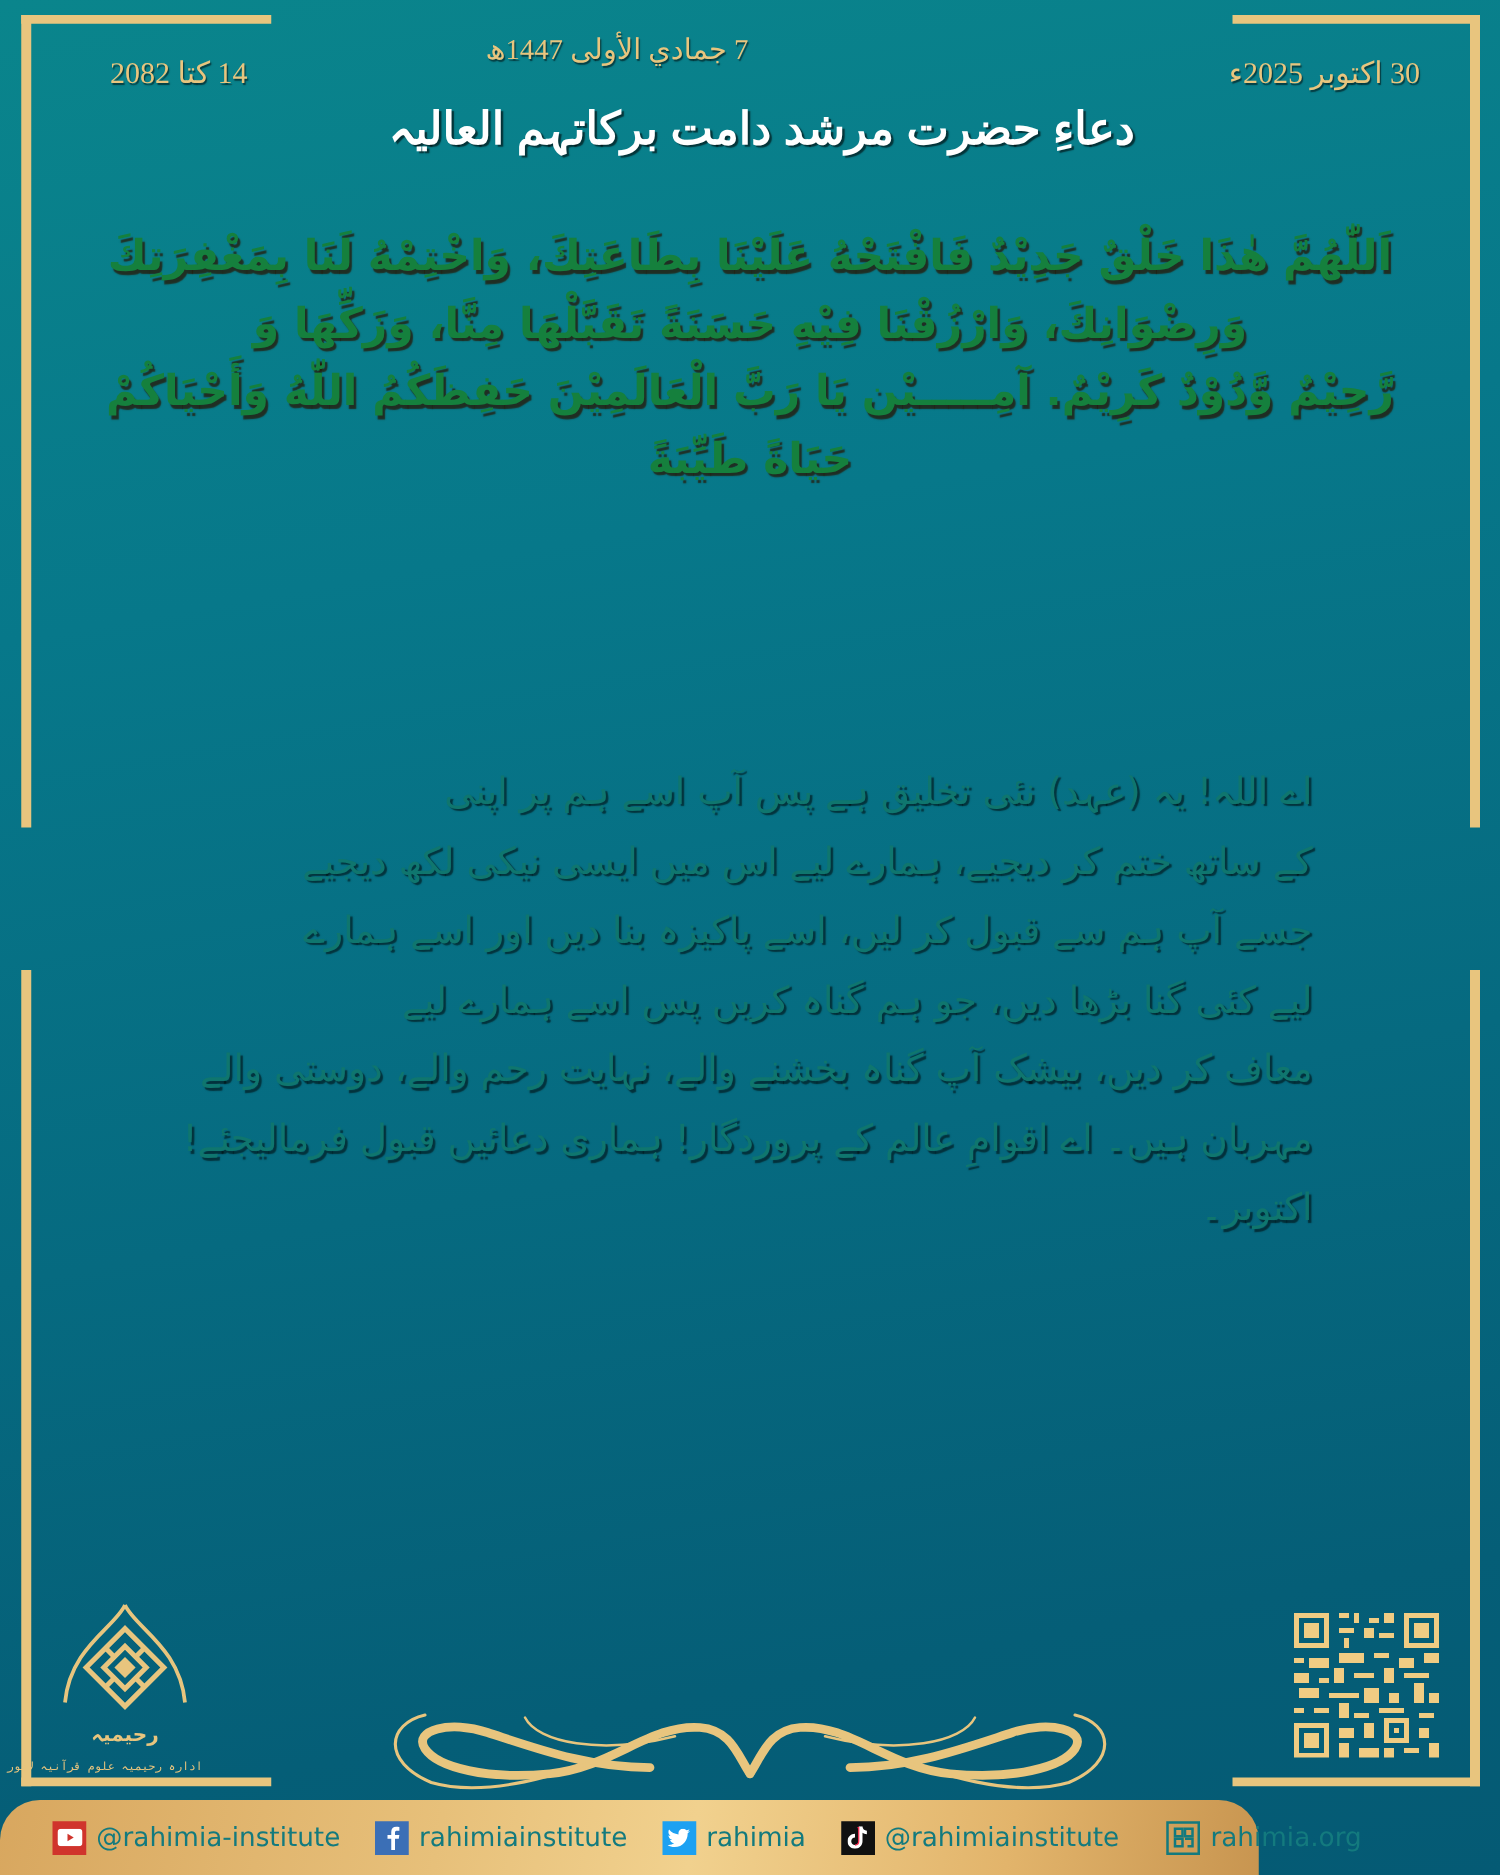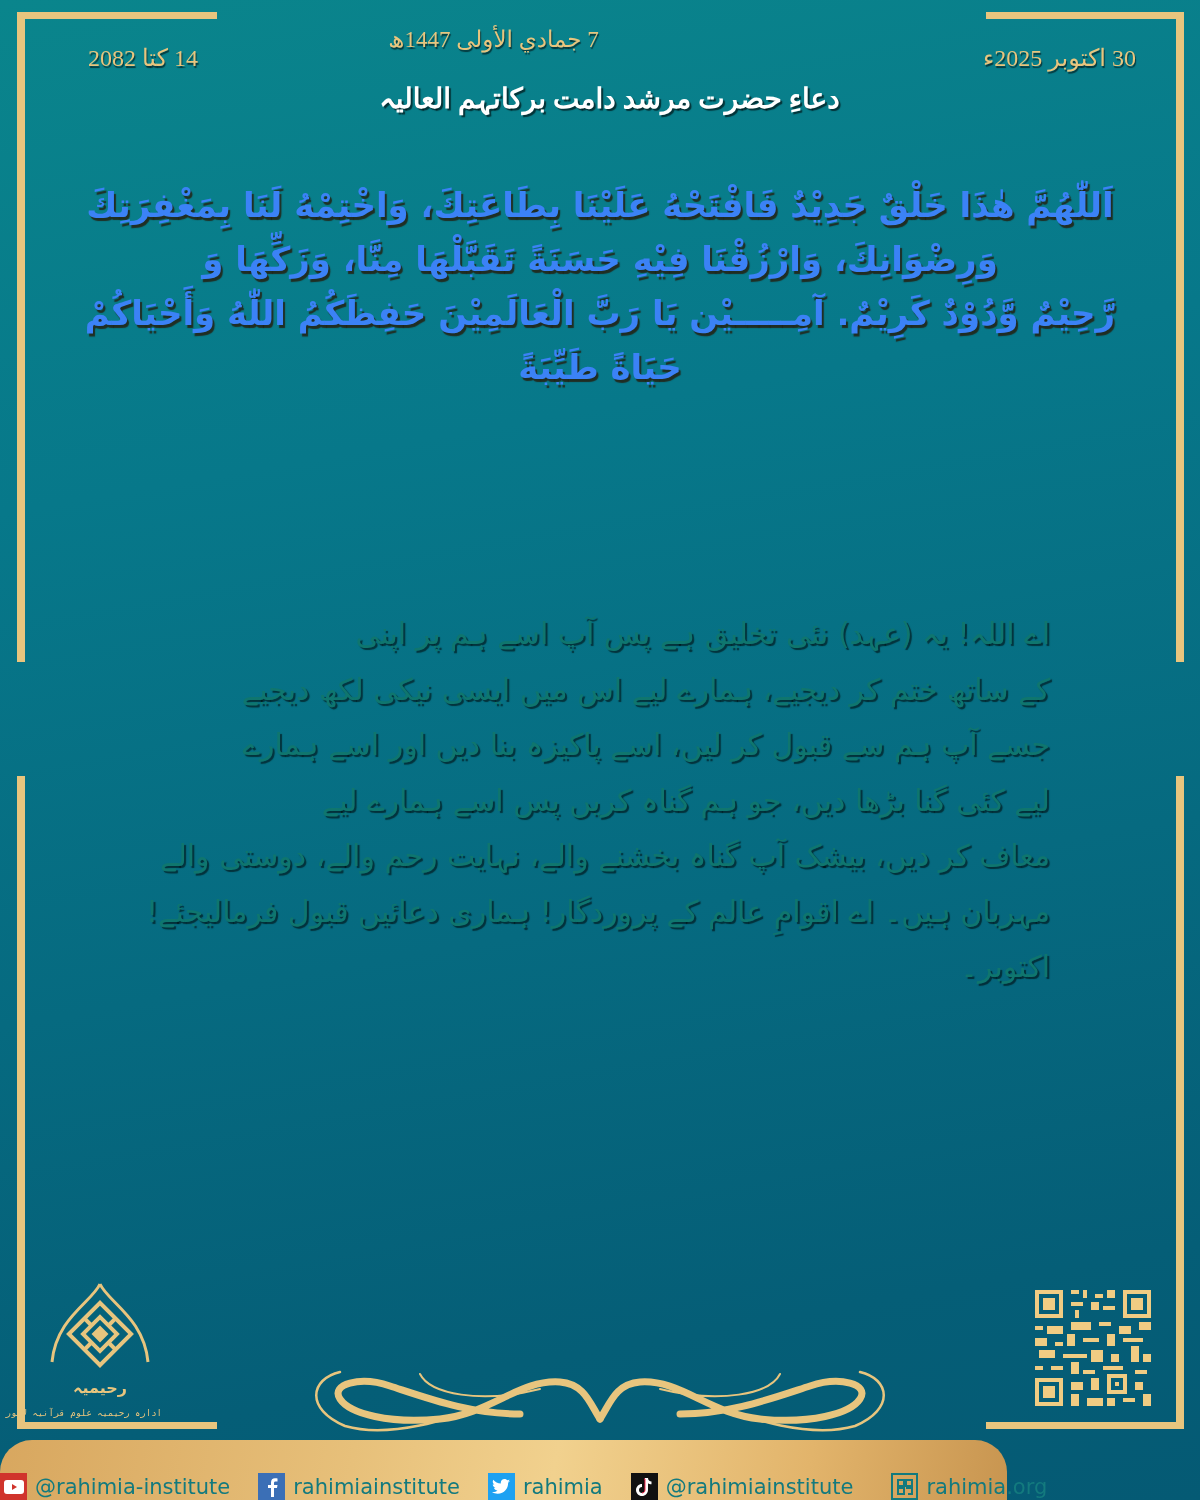--- a/index.html
+++ b/index.html
@@ -15,29 +15,29 @@
     font-family: "Liberation Serif", serif;
     color: #e8c57e;
     font-size: 24px;
     text-shadow: 1px 2px 1px rgba(0,0,0,0.55);
     direction: rtl;
     white-space: nowrap;
   }
   .title {
     position: absolute; top: 82px; left: 0; width: 1200px;
     text-align: center; direction: rtl;
-    color: #ffffff; font-size: 28px; font-weight: bold;
-    font-family: Liberation Serif, serif;
+    color: #ffffff; font-size: 36px; font-weight: bold;
+    font-family: Liberation Sans, sans-serif;
     text-shadow: 2px 2px 1px rgba(0,0,0,0.6);
     padding-left: 19px;
   }
   .arabic {
     position: absolute; top: 178px; left: 70px; width: 1060px;
     direction: rtl; text-align: center;
-    color: #3b82f6; font-size: 34px; line-height: 54px; font-weight: bold;
+    color: #15803d; font-size: 34px; line-height: 54px; font-weight: bold;
     font-family: "DejaVu Sans", sans-serif;
     text-shadow: 2px 3px 1px rgba(40,20,0,0.75);
   }
   .urdu {
     position: absolute; top: 606px; left: 150px; width: 900px;
     direction: rtl; text-align: right;
     color: #0f766e; font-size: 30px; line-height: 55.5px;
     font-family: "DejaVu Sans", sans-serif;
     text-shadow: 2px 2px 1px rgba(0,0,0,0.55);
   }
@@ -52,21 +52,22 @@
     position: absolute; left: 40px; top: 1408px; width: 122px; text-align: right;
     color: #e8c57e; font-size: 9px; direction: rtl; white-space: nowrap;
     font-family: Liberation Mono, monospace;
   }
   .qr { position: absolute; left: 1033px; top: 1290px; width: 120px; height: 116px; }
   .ornament { position: absolute; left: 300px; top: 1364px; width: 600px; height: 72px; }
   .footer {
     position: absolute; left: 0; top: 1440px; width: 1007px; height: 60px;
     background: linear-gradient(100deg, #d8a75f 0%, #e7c07a 35%, #f1d18e 55%, #e2b46b 80%, #c89550 100%);
     border-radius: 32px 32px 0 0;
-    display: flex; align-items: flex-end;
+    display: flex; align-items: center;
+    padding-left: 42px;
   }
   .social { display: flex; align-items: center; margin-right: 28px; }
   .social .ico {
     width: 27px; height: 27px; display: flex; align-items: center; justify-content: center;
     margin-right: 8px; flex-shrink: 0;
   }
   .social .label {
     font-family: "DejaVu Sans", sans-serif; font-size: 21px; color: #137a7e; white-space: nowrap;
   }
 </style>

